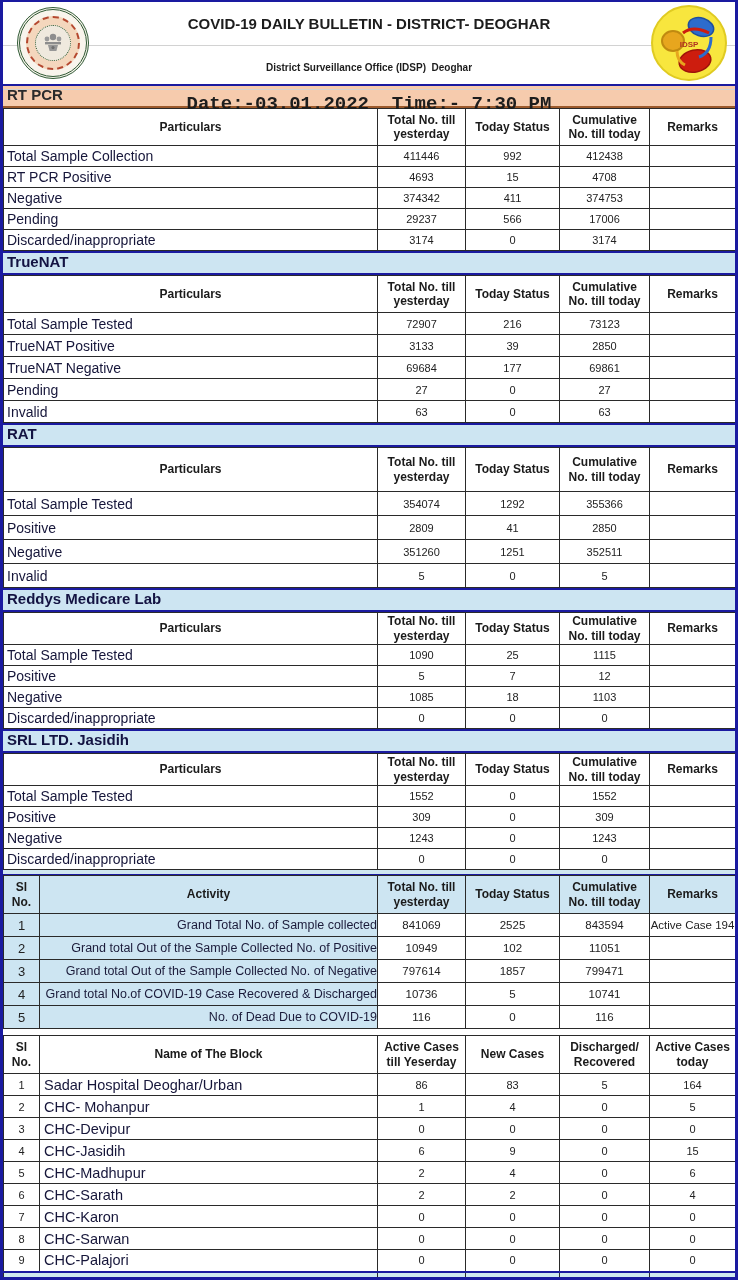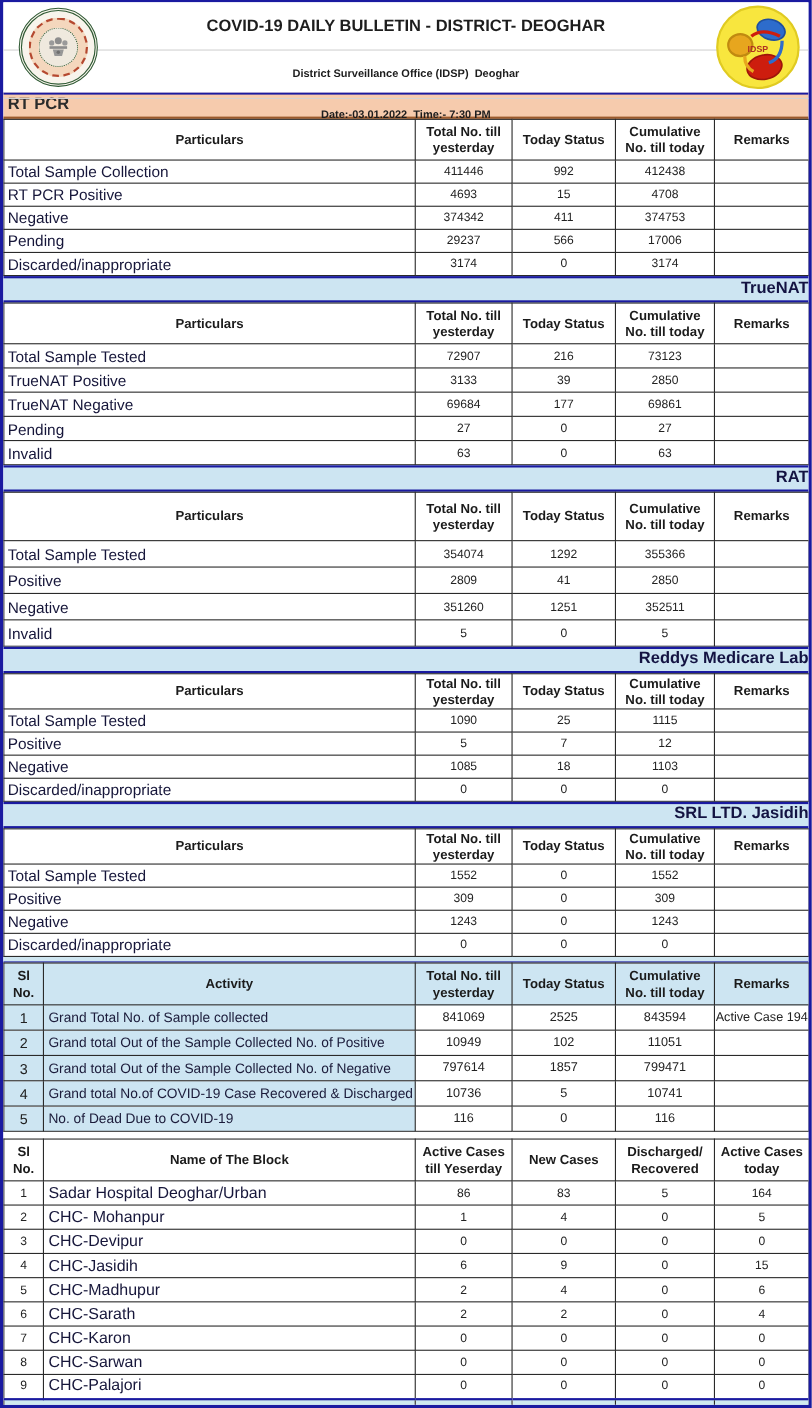--- a/index.html
+++ b/index.html
@@ -5,51 +5,51 @@
   *{box-sizing:border-box;margin:0;padding:0}
   html,body{background:#9a9a9a;font-family:"Liberation Sans",sans-serif;}
   .page{position:relative;width:738px;height:1280px;margin:0 auto;background:#fff;
         border:3px solid var(--page_border);border-top-width:2px;overflow:hidden;}
   
   .hdr{position:relative;height:82px;background:#fff;}
   .hdr-row{height:44px;display:flex;align-items:center;justify-content:center;
            border-bottom:1px solid #d2d2d2;color:#1d1d1d;font-weight:bold;white-space:pre;}
   .hdr-title{font-size:15px;}
   .hdr-sub{font-size:10px;}
-  .hdr-date{font-size:10px;border-bottom:none;height:28px;}
+  .hdr-date{font-size:19px;border-bottom:none;height:28px;font-family:Liberation Mono, monospace;}
   .seal{position:absolute;left:14px;top:5px;width:72px;height:72px;border-radius:50%;
         background:#f8f4ec;border:3px double #2f5a34;display:flex;align-items:center;justify-content:center;z-index:3;}
   .seal-inner{width:54px;height:54px;border-radius:50%;border:2px dashed #b5482f;background:#f4d7bd;
         display:flex;align-items:center;justify-content:center;}
   .seal-core{width:36px;height:36px;border-radius:50%;background:#efe9de;border:1px dotted #356038;
         display:flex;align-items:center;justify-content:center;}
   .idsp{position:absolute;right:8px;top:3px;width:76px;height:76px;border-radius:50%;
         background:#f8e63e;border:2px solid #e0cb22;z-index:3;display:flex;align-items:center;justify-content:center;}
   
   .band{height:24px;line-height:18px;padding-left:4px;font-weight:bold;font-size:15px;
         border-top:2px solid var(--page_border);border-bottom:2px solid var(--page_border);}
   .band-peach{background:var(--peach_band);color:#2b2b2b;border-bottom-color:#9c5a2c;}
-  .band-blue{background:var(--blue_band);color:#131342;text-align:right;}
+  .band-blue{background:var(--blue_band);color:#131342;}
   
   table.datatable{width:732px;border-collapse:collapse;table-layout:fixed;}
   .datatable th{border:1px solid #2a2a2a;font-size:12px;font-weight:bold;line-height:1.18;
                 padding:1px;color:#1b1b1b;text-align:center;background:#fff;}
   .datatable td{border:1px solid #2a2a2a;overflow:hidden;white-space:nowrap;}
   td.lbl{font-size:14px;padding-left:3px;color:#16163a;}
   td.num{text-align:center;font-size:11px;color:#222;}
   .sec-0 th{height:37px}.sec-0 td{height:21px}
   .sec-1 th{height:37px}.sec-1 td{height:22px}
   .sec-2 th{height:44px}.sec-2 td{height:24px}
   .sec-3 th{height:32px}.sec-3 td{height:21px}
   .sec-4 th{height:32px}.sec-4 td{height:21px}
   
   #activity th{background:var(--blue_band);height:38px;}
   #activity td{height:23px;}
   #activity td.sl{background:var(--blue_band);font-size:13px;text-align:center;color:#222;}
-  #activity td.albl{background:var(--blue_band);font-size:12.5px;padding-left:4px;color:#1b1b3a;}
+  #activity td.albl{background:var(--blue_band);font-size:12.5px;padding-left:4px;color:#1b1b3a;text-align:right;}
   #activity td.num{font-weight:normal;font-size:11.5px;}
   
   #blocks th{height:38px;}
   #blocks td{height:22px;}
   #blocks td.sl{font-size:11px;text-align:center;color:#222;}
   #blocks td.blbl{font-size:14.5px;padding-left:4px;color:#16163a;}
   tr.total td{background:var(--total_row);font-weight:bold;border-top:2px solid var(--page_border);
               border-bottom:2px solid var(--page_border);}
   tr.total td.tlabel{text-align:center;font-size:13px;color:#111;}
   tr.total td.num{font-size:11.5px;}

